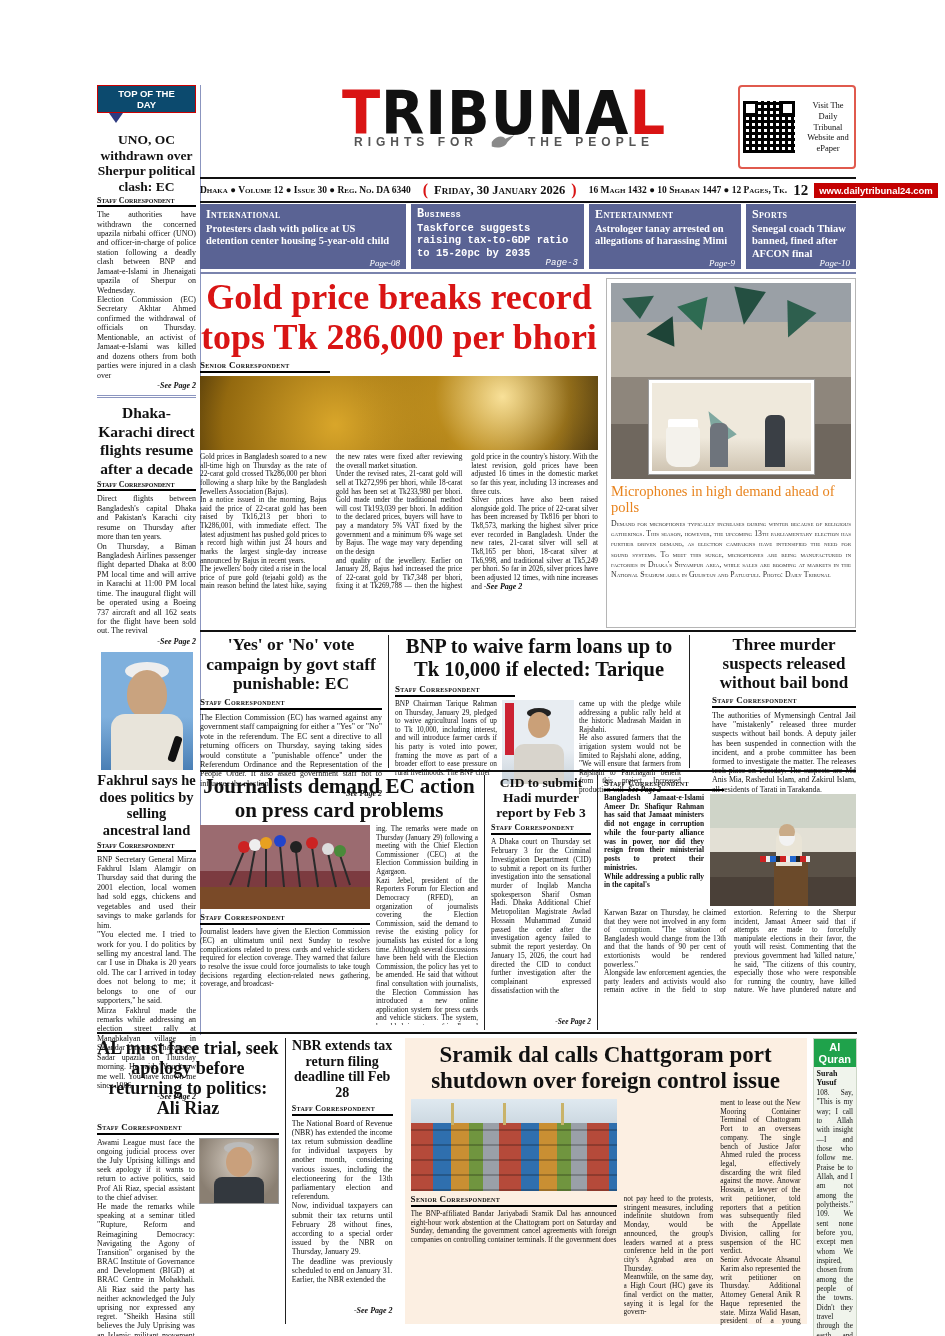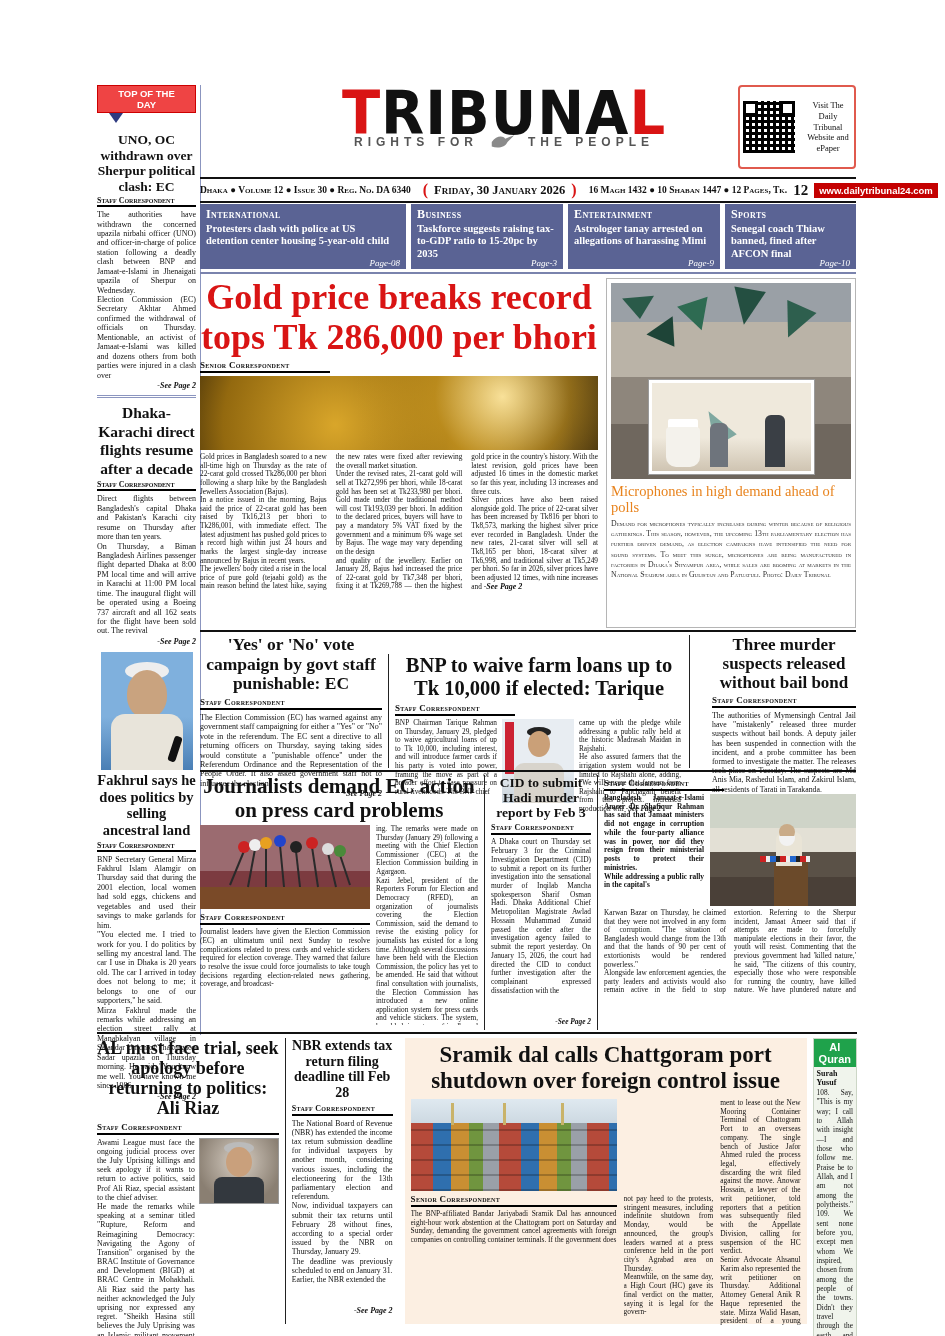--- a/index.html
+++ b/index.html
@@ -8,21 +8,21 @@
   .abs{position:absolute;}
   
   .byline{font-variant:small-caps;font-weight:bold;font-size:9px;letter-spacing:.3px;
           border-bottom:2px solid #000;padding-bottom:1px;margin:3px 0 3px;}
   .body{font-size:8px;line-height:1.18;text-align:justify;white-space:pre-line;}
   .see{display:block;text-align:right;font-weight:bold;font-style:italic;font-size:8px;margin-top:1px;}
   .hl{font-weight:bold;text-align:center;line-height:1.12;margin:0;}
   .vline{border-left:1px solid #222;}
   
   .sidebar{left:97px;top:85px;width:99px;height:950px;padding-right:4px;border-right:1px solid #8b95bf;}
-  .totd{background:#ef4444;color:#fff;font-family:"Liberation Sans",sans-serif;font-weight:bold;
+  .totd{background:#0c4a6e;color:#fff;font-family:"Liberation Sans",sans-serif;font-weight:bold;
         font-size:9.5px;text-align:center;border:1px solid #c00;padding:2px 14px;position:relative;}
   .totd-tri{width:0;height:0;border:7px solid transparent;border-top:10px solid #2e3a80;margin-left:12px;}
   .sb-h1{font-size:13.5px;font-weight:bold;text-align:center;line-height:1.15;margin:2px 0 2px;}
   .sb-h2{font-size:15.5px;font-weight:bold;text-align:center;line-height:1.2;margin:6px 0 0;}
   .sb-sep{border-top:3px double #8b95bf;margin:5px 0 2px;}
   .sb-byline{font-variant:small-caps;font-weight:bold;font-size:8px;border-bottom:2px solid #000;margin:2px 0 3px;}
   .fakhrul-photo{width:92px;height:118px;margin:6px auto 2px;position:relative;
      background:linear-gradient(180deg,#7fb0dd 0 55%,#4a7fb5);overflow:hidden;}
   .f-head{position:absolute;left:26px;top:18px;width:40px;height:48px;background:#c9a37f;border-radius:50% 50% 45% 45%;}
   .f-hair{position:absolute;left:24px;top:10px;width:44px;height:18px;background:#eee;border-radius:50%;}
@@ -52,21 +52,21 @@
   .dateline{position:absolute;left:0;right:0;bottom:0;height:22px;border-top:2px solid #111;border-bottom:2px solid #111;
             display:flex;align-items:center;gap:6px;font-variant:small-caps;font-weight:bold;font-size:9.5px;white-space:nowrap;}
   .dl-paren{color:#d91414;font-size:16px;font-weight:bold;font-variant:normal;}
   .dl-date{font-size:12.5px;}
   .dl-big{font-size:15px;font-variant:normal;}
   .weburl{background:#c40000;color:#fff;font-variant:normal;font-family:"Liberation Sans",sans-serif;
           font-size:9.5px;font-weight:bold;padding:2px 5px;}
   
   .teasers{left:200px;top:204px;width:656px;height:70px;display:flex;gap:5px;border-bottom:2px solid #7a83ad;padding-bottom:3px;box-sizing:border-box;}
   .teaser{background:#5a6394;color:#fff;padding:3px 6px 2px;position:relative;box-sizing:border-box;}
-  .t0{width:206px;} .t1{width:152px;} .t2{width:152px;} .t3{flex:1;}
+  .t0{width:206px;} .t1{width:173px;font-family:Liberation Mono, monospace;} .t2{width:152px;} .t3{flex:1;}
   .teaser-sec{font-variant:small-caps;font-weight:bold;font-size:12px;letter-spacing:.4px;}
   .teaser-hl{font-weight:bold;font-size:10.5px;line-height:1.18;margin-top:1px;}
   .teaser-pg{position:absolute;right:6px;bottom:1px;font-style:italic;font-size:9px;}
   
   .lead{left:200px;top:278px;width:656px;height:350px;display:flex;gap:8px;}
   .lead-left{width:398px;}
   .lead-hl{color:#d91414;font-size:36px;font-weight:bold;text-align:center;line-height:1.1;margin:0;}
   .lead-sub{font-variant:small-caps;font-weight:bold;font-size:12px;color:#333;text-align:center;line-height:1.3;margin:6px 2px 2px;}
   .lead-byline{width:130px;}
   .gold-photo{width:100%;height:74px;margin:1px 0 3px;background:
@@ -90,21 +90,21 @@
   .i-cone{position:absolute;left:52px;top:26px;width:0;height:0;border-left:13px solid transparent;
           border-right:13px solid transparent;border-top:34px solid #7fa8a0;transform:rotate(150deg);}
   .i-stack{position:absolute;left:14px;bottom:4px;width:34px;height:40px;background:#f4f2ec;border-radius:4px 4px 10px 10px;box-shadow:0 -10px 0 -2px #fff;}
   .i-man{position:absolute;right:26px;bottom:4px;width:20px;height:52px;background:#3a3f45;border-radius:6px 6px 0 0;}
   .i-man2{position:absolute;left:58px;bottom:4px;width:18px;height:44px;background:#6e747c;border-radius:6px 6px 0 0;}
   .cap-title{color:#e8831d;font-weight:normal;font-size:14.5px;line-height:1.1;margin:5px 0 3px;text-align:left;}
   .cap-text{font-variant:small-caps;font-size:7.8px;line-height:1.32;text-align:justify;color:#333;}
   
   .band2{left:200px;top:630px;width:656px;height:138px;border-top:2px solid #111;display:flex;padding-top:3px;box-sizing:border-box;}
   .b2a{width:182px;padding-right:6px;}
-  .b2b{width:288px;padding:0 6px;margin-top:19px;}
+  .b2b{width:288px;padding:0 6px;}
   .b2c{flex:1;padding-left:6px;}
   .b2a .hl{font-size:17.5px;}
   .b2b .hl{font-size:20.5px;}
   .b2c .hl{font-size:17px;}
   .bnp-row{display:flex;gap:5px;margin-top:1px;}
   .bnp-col{width:102px;font-size:7.3px;line-height:1.18;text-align:justify;white-space:pre-line;}
   .tarique-photo{width:72px;height:84px;position:relative;background:linear-gradient(180deg,#e8edf2 0 60%,#c8d2da);overflow:hidden;flex:none;}
   .tq-flag{position:absolute;left:3px;top:3px;width:9px;height:52px;background:#c23;}
   .tq-head{position:absolute;left:26px;top:12px;width:22px;height:26px;background:#caa078;border-radius:50%;}
   .tq-hair{position:absolute;left:25px;top:8px;width:24px;height:10px;background:#222;border-radius:50%;}

